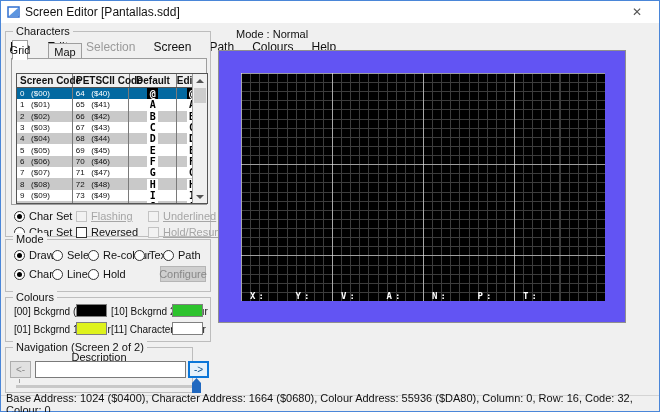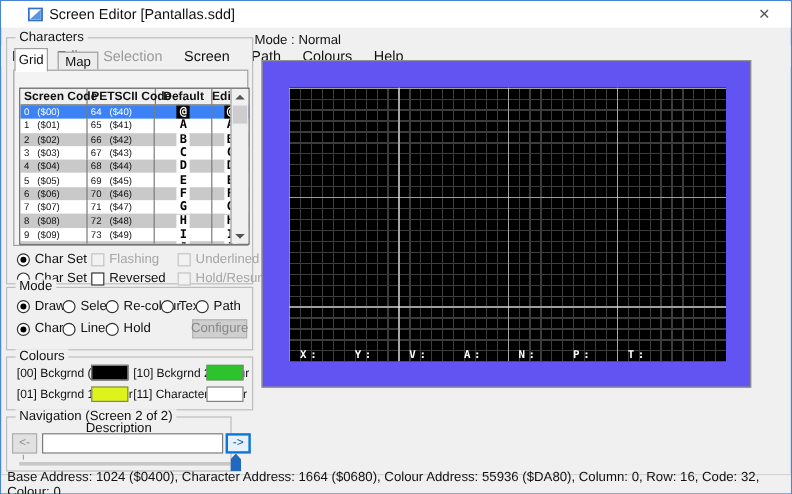--- a/index.html
+++ b/index.html
@@ -2,21 +2,21 @@
 <html><head>
 <meta charset="utf-8">
 <style>
   * { box-sizing: border-box; margin: 0; padding: 0; }
   html,body { width:660px; height:412px; overflow:hidden; }
   body { font-family:"Liberation Sans", sans-serif; font-size:11px; color:#111; background:#f0f0f0; }
   .window { position:relative; width:660px; height:412px; background:#f0f0f0; border:1px solid #4a86d8; }
 
   
   .titlebar { position:absolute; left:0; top:0; width:100%; height:22px; background:#ffffff;
-              display:flex; align-items:center; padding-left:22px; font-size:12px; }
+              display:flex; align-items:center; padding-left:6px; font-size:12px; }
   .titlebar .ttl { margin-left:5px; }
   .close-btn { position:absolute; right:0; top:0; width:44px; height:22px; display:flex;
                align-items:center; justify-content:center; color:#555; font-size:12px; cursor:default; }
 
   
   .menubar { position:absolute; left:0; top:22px; width:100%; height:18px; background:#f0f0f0;
              display:flex; align-items:center; font-size:12px;margin-top:15px; }
   .menu-item { padding:1px 9px; }
   .menu-item.disabled { color:#9a9a9a; }
 
@@ -31,21 +31,21 @@
   .tab.active { background:#ffffff; z-index:2; border-bottom:1px solid #fff; }
   .tabpanel { position:absolute; left:5px; top:26px; width:196px; height:147px; border:1px solid #9e9e9e; background:#f3f3f3; }
   .set-label { position:absolute; left:10px; top:30px; }
 
   .ctable { position:absolute; left:10px; top:41px; width:192px; height:131px; border:1px solid #555;
             background:#fff; overflow:hidden; }
   .thead { display:flex; height:14px; background:#f0f0f0; border-bottom:1px solid #555;
            font-weight:bold; font-size:10px; align-items:center; }
   .trow { display:flex; height:11.3px; font-size:8px; align-items:center; background:#fff; }
   .trow.alt { background:#c9c9c9; }
-  .trow.sel { background:#3b82f6; color:#fff; }
+  .trow.sel { background:#0369a1; color:#fff; }
   .c1 { width:56px; padding-left:3px; white-space:pre; border-right:1px solid #7a7a7a; height:100%; display:flex; align-items:center; }
   .c2 { width:57px; padding-left:3px; white-space:pre; border-right:1px solid #7a7a7a; height:100%; display:flex; align-items:center; }
   .c3 { width:48px; border-right:1px solid #7a7a7a; height:100%; display:flex; align-items:center; justify-content:center; }
   .c4 { width:30px; height:100%; display:flex; align-items:center; justify-content:center; }
   .thead .c1,.thead .c2 { font-size:10px; }
   .thead .c3,.thead .c4 { font-size:10px; }
   .tile { width:11px; height:11px; background:#fff; color:#000; font:bold 10px "DejaVu Sans Mono", monospace;
           line-height:11px; text-align:center; }
   .trow.sel .tile { background:#000; color:#fff; }
 
@@ -53,21 +53,21 @@
   .sbtn { position:absolute; left:0; width:14px; height:13px; display:flex; align-items:center; justify-content:center; }
   .arrow-up { width:0;height:0;border-left:4px solid transparent;border-right:4px solid transparent;border-bottom:4px solid #555; }
   .arrow-dn { width:0;height:0;border-left:4px solid transparent;border-right:4px solid transparent;border-top:4px solid #555; }
   .sthumb { position:absolute; left:1px; top:14px; width:12px; height:15px; background:#cdcdcd; }
 
   
   .ctl { position:absolute; display:flex; align-items:center; gap:4px; white-space:nowrap; }
   .radio { width:11px; height:11px; border:1px solid #333; border-radius:50%; background:#fff; flex:0 0 auto; position:relative; }
   .radio.sel::after { content:''; position:absolute; left:2px; top:2px; width:5px; height:5px; border-radius:50%; background:#000; }
   .checkbox { width:11px; height:11px; border:1px solid #333; background:#fff; flex:0 0 auto; }
-  .ctl.disabled { color:#a6a6a6; }
+  .ctl.disabled { color:#a6a6a6;text-decoration:underline; }
   .ctl.disabled .checkbox { border-color:#c3c3c3; background:#f2f2f2; }
 
   
   .gb-mode { left:4px; top:238px; width:206px; height:53px; }
   .btn-disabled { position:absolute; background:#cfcfcf; border:1px solid #b5b5b5; color:#888;
                   display:flex; align-items:center; justify-content:center; font-size:11px; }
 
   
   .gb-colours { left:4px; top:296px; width:206px; height:45px; }
   .clabel { position:absolute; font-size:10px; white-space:nowrap; }
@@ -81,21 +81,21 @@
   .nav-btn.focus { border:2px solid #0b76d8; background:#e5f1fb; color:#0b4f8a; }
   .nav-btn.dim { color:#8a8a8a; }
   .nav-field { position:absolute; left:29px; top:13px; width:151px; height:17px; border:1px solid #7a7a7a;
                background:#fff; font-size:11px; padding:0 3px; font-family:"Liberation Sans",sans-serif; }
   .slider-track { position:absolute; left:10px; top:37px; width:184px; height:3px; background:#c8c8c8; }
   .slider-tick { position:absolute; left:13px; top:31px; width:1px; height:4px; background:#a0a0a0; }
   .slider-thumb { position:absolute; left:186px; top:30px; width:9px; height:15px; background:#2068c0;
                   clip-path:polygon(0 5px,50% 0,100% 5px,100% 100%,0 100%); }
 
   
-  .mode-label { position:absolute; left:211px; top:27px; font-size:11px; }
+  .mode-label { position:absolute; left:211px; top:27px; font-size:11px;padding-left:24px; }
   .screen-canvas { position:absolute; left:217px; top:49px; width:408px; height:273px; border:1px solid #8f8f8f; }
   .char-grid { position:absolute; left:22px; top:22px; width:364px; height:228px; background-color:#000;
     background-image:
       repeating-linear-gradient(to right,  rgba(255,255,255,0.55) 0 1px, transparent 1px 91px),
       repeating-linear-gradient(to bottom, rgba(255,255,255,0.50) 0 1px, transparent 1px 91.2px),
       repeating-linear-gradient(to right,  #3c3c3c 0 1px, transparent 1px 9.1px),
       repeating-linear-gradient(to bottom, #3c3c3c 0 1px, transparent 1px 9.12px);
   }
   .hud-label { position:absolute; top:219px; height:9px; color:#fff; font:bold 9px "DejaVu Sans Mono",monospace;
                letter-spacing:3px; line-height:9px; }
@@ -124,21 +124,21 @@
     <div class="menu-item disabled">Selection</div>
     <div class="menu-item">Screen</div>
     <div class="menu-item">Path</div>
     <div class="menu-item">Colours</div>
     <div class="menu-item">Help</div>
   </div>
 
   <div class="group gb-chars">
     <span class="glabel">Characters</span>
 
-    <div class="tab active" style="left:6px; top:8px; width:28px; height:20px;">Grid</div>
+    <div class="tab active" style="left:6px; top:8px; width:16px; height:20px;">Grid</div>
     <div class="tab" style="left:42px; top:11px; width:34px; height:17px;">Map</div>
 
     <div class="tabpanel"></div>
 
     <div class="ctable">
       <div class="thead">
         <div class="c1">Screen Code</div>
         <div class="c2">PETSCII Code</div>
         <div class="c3">Default</div>
         <div class="c4">Edited</div>

